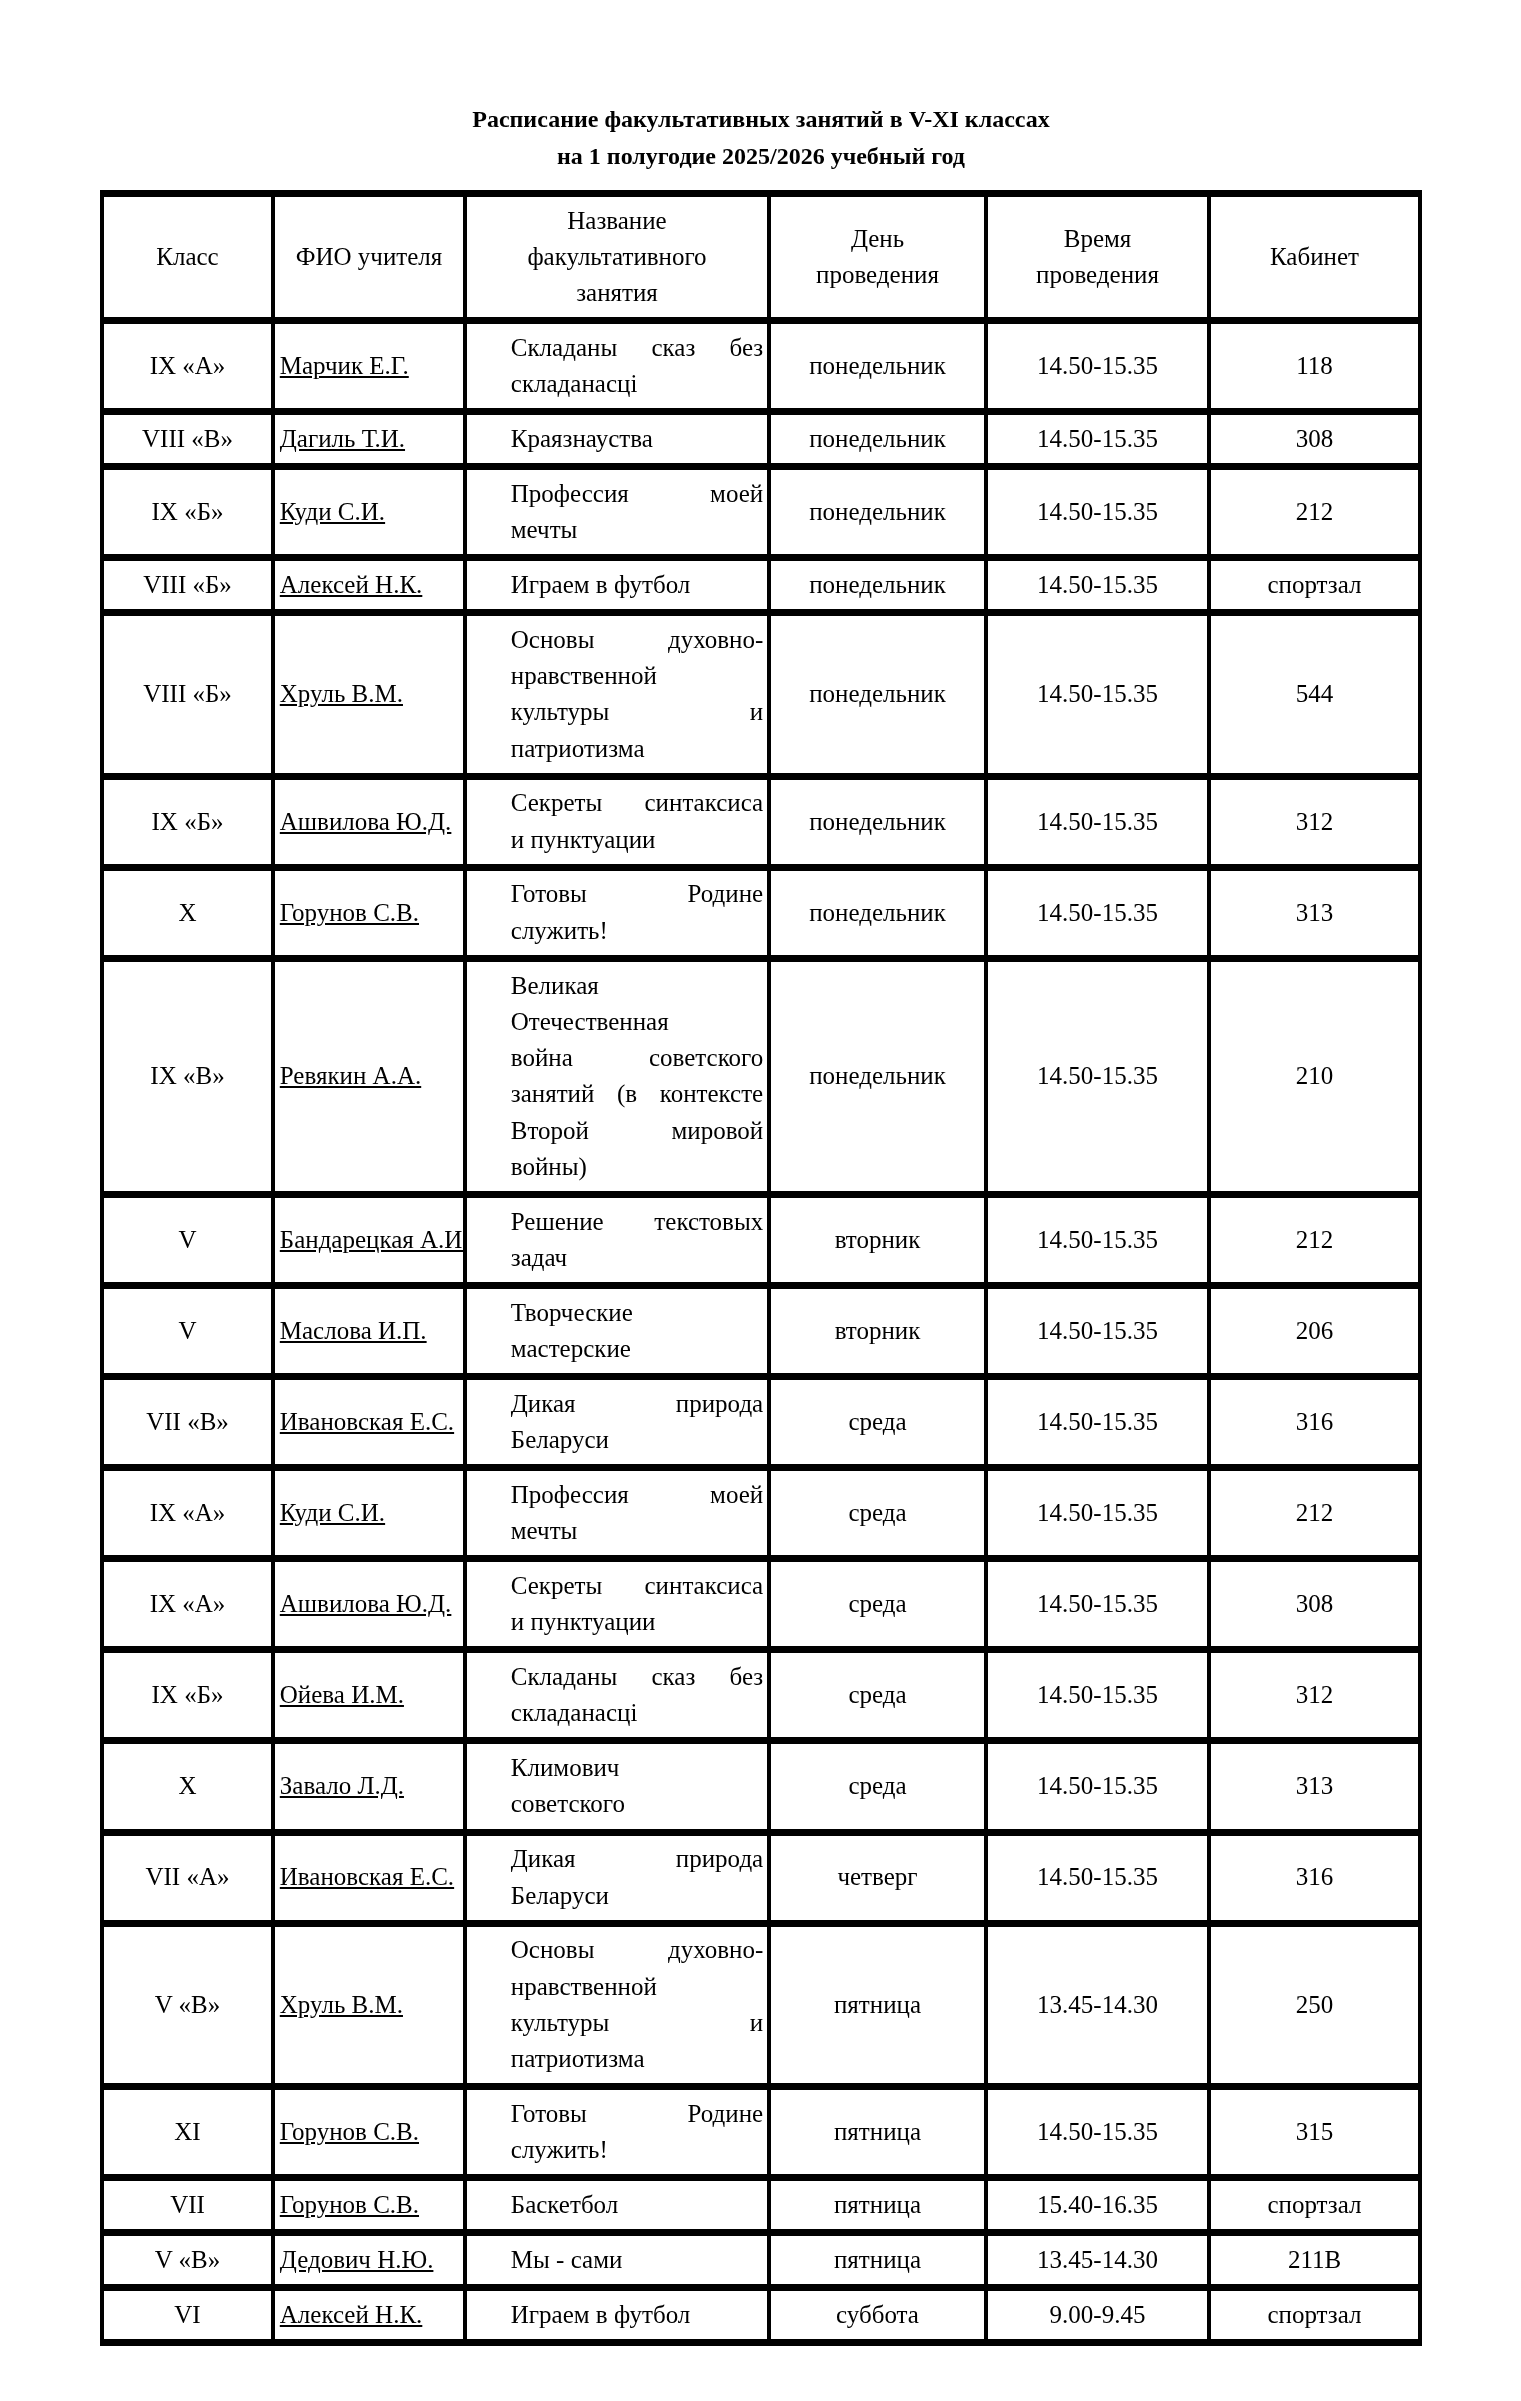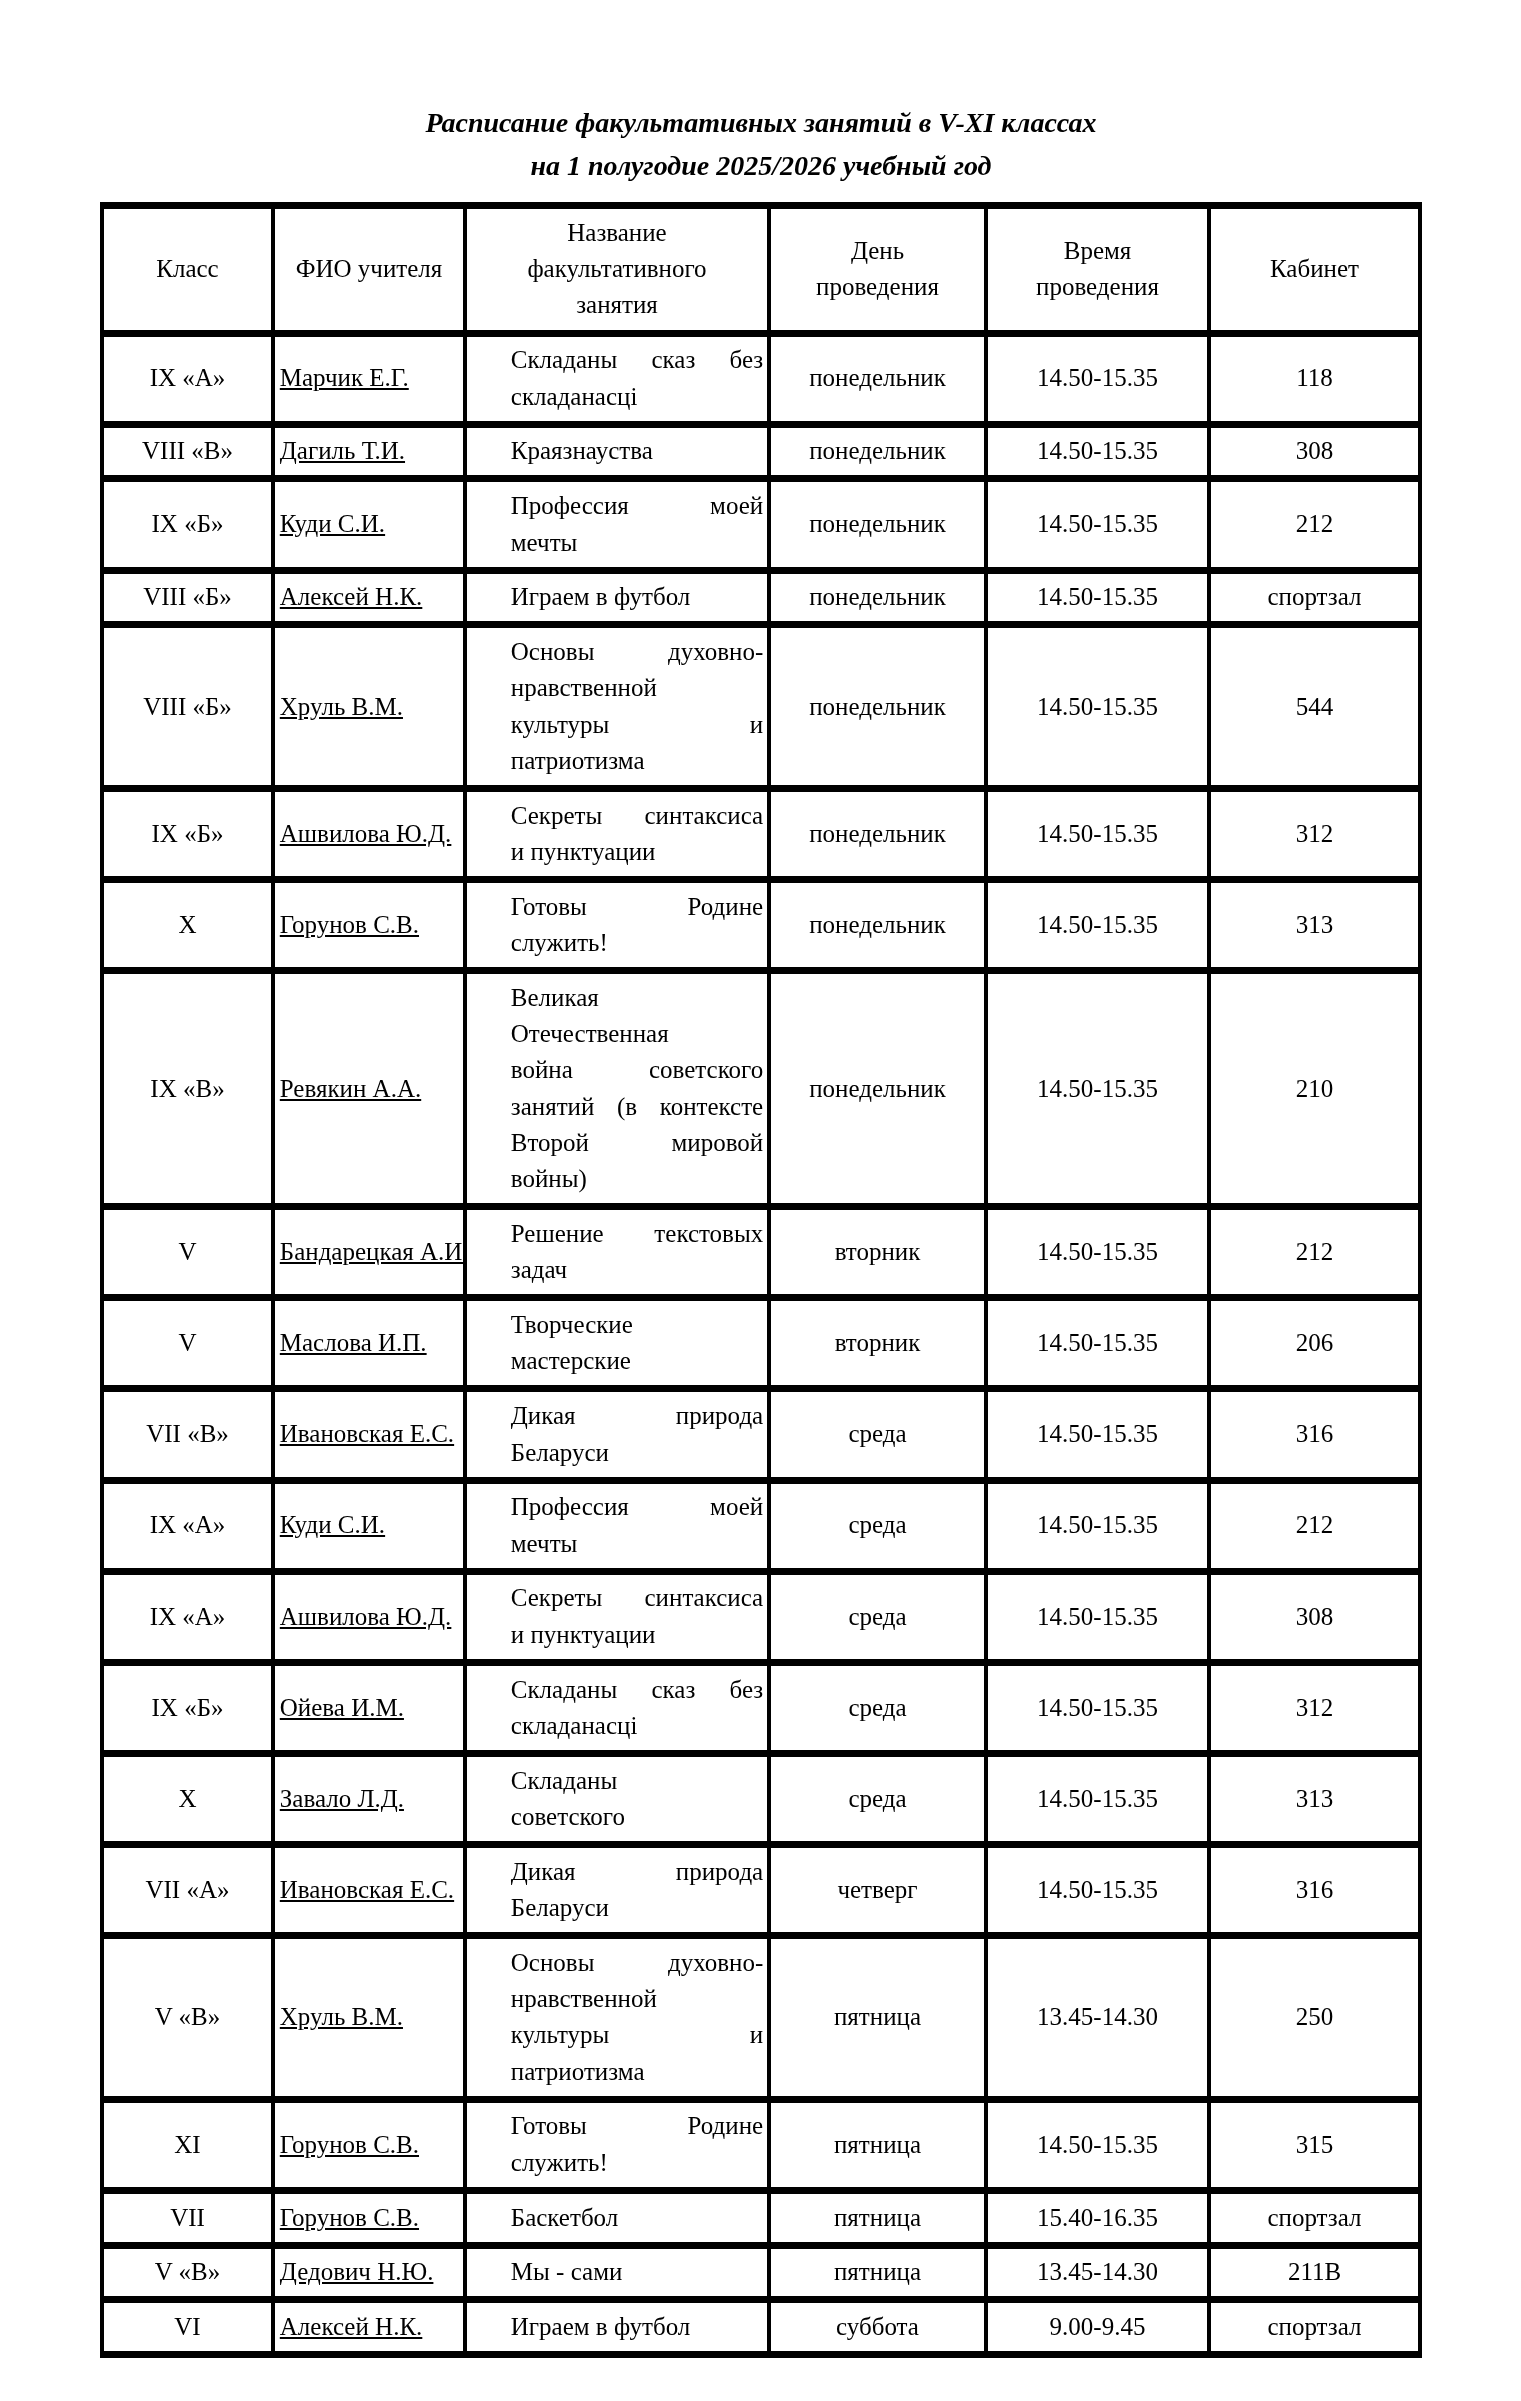--- a/index.html
+++ b/index.html
@@ -11,23 +11,22 @@
   }
   body {
     width: 1522px;
     min-height: 2919px;
     position: relative;
   }
   .doc-title {
     padding-top: 101px;
     text-align: center;
     font-weight: bold;
-    font-size: 28px;
+    font-size: 24px;
     line-height: 1.55;
-    font-style: italic;
   }
   table.schedule {
     border-collapse: collapse;
     table-layout: fixed;
     width: 1318px;
     margin: 14.4px auto 0 auto;
   }
   col.c-class   { width: 171px; }
   col.c-teacher { width: 192px; }
   col.c-course  { width: 304px; }
@@ -274,21 +273,21 @@
           <div class="nl">складанасці</div>
         </td>
         <td class="cell-day">среда</td>
         <td class="cell-time">14.50-15.35</td>
         <td class="cell-room">312</td>
       </tr>
       <tr>
         <td class="cell-class">X</td>
         <td class="cell-teacher">Завало Л.Д.</td>
         <td class="cell-course">
-          <div class="nl">Складаны</div>
+          <div class="nl">Климович</div>
           <div class="nl">советского</div>
         </td>
         <td class="cell-day">среда</td>
         <td class="cell-time">14.50-15.35</td>
         <td class="cell-room">313</td>
       </tr>
       <tr>
         <td class="cell-class">VII «А»</td>
         <td class="cell-teacher">Ивановская Е.С.</td>
         <td class="cell-course">

